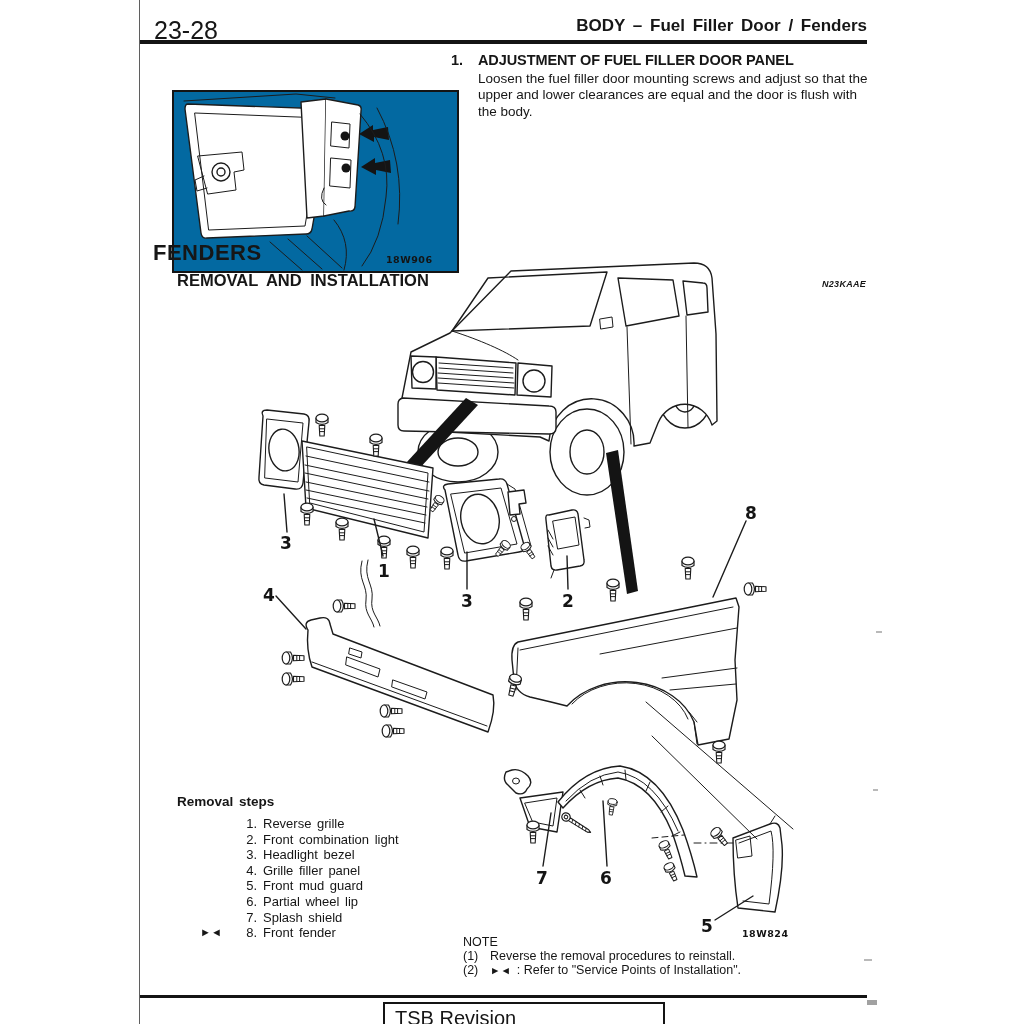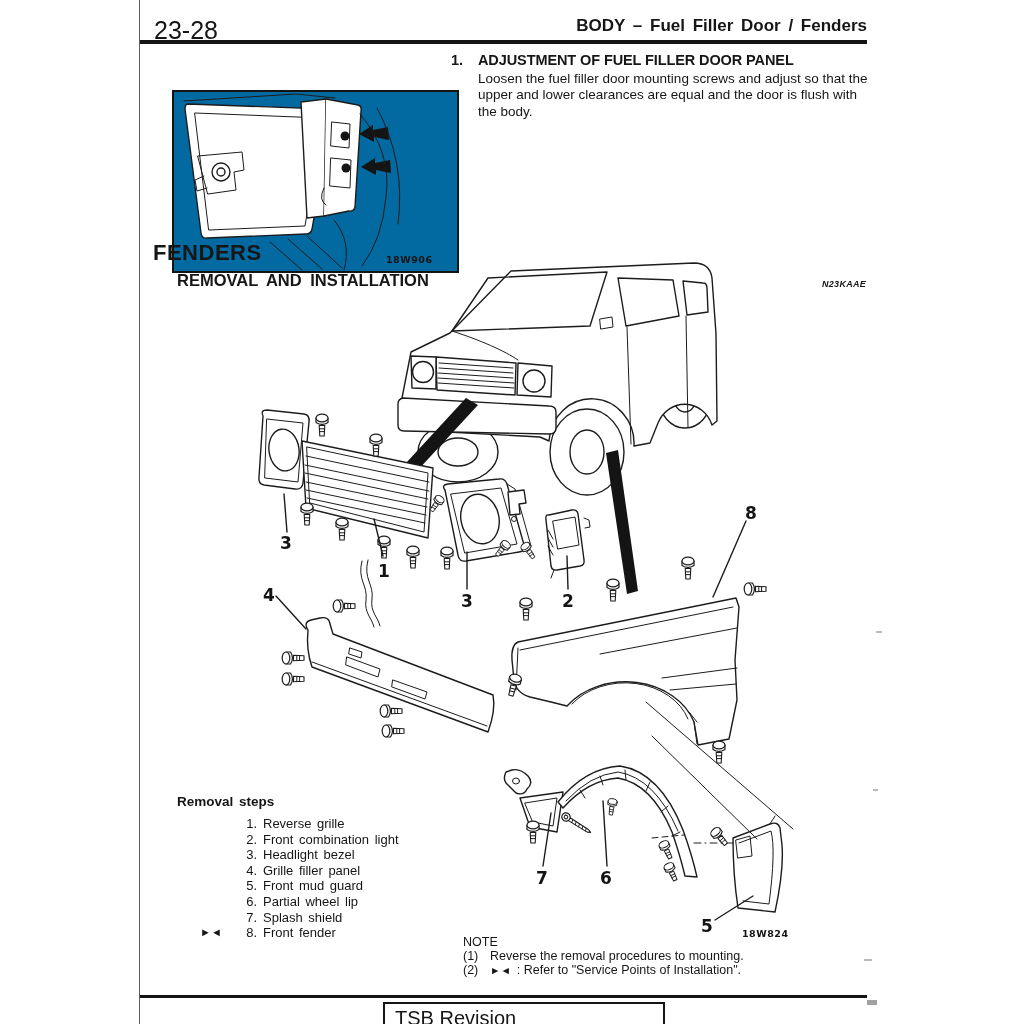--- a/index.html
+++ b/index.html
@@ -334,21 +334,21 @@
       <span class="num">8.</span>
       <span>Front fender</span>
     </div>
   </div>
 </div>
 
 <div class="abs note">
   <div>NOTE</div>
   <div class="row">
     <span class="num">(1)</span>
-    <span>Reverse the removal procedures to mounting.</span>
+    <span>Reverse the removal procedures to reinstall.</span>
   </div>
   <div class="row">
     <span class="num">(2)</span>
     <span class="mk">►◄</span>
     <span>:  Refer to "Service Points of Installation".</span>
   </div>
 </div>
 
 <div class="abs footer-rule"></div>
 <div class="abs tsb-box">

